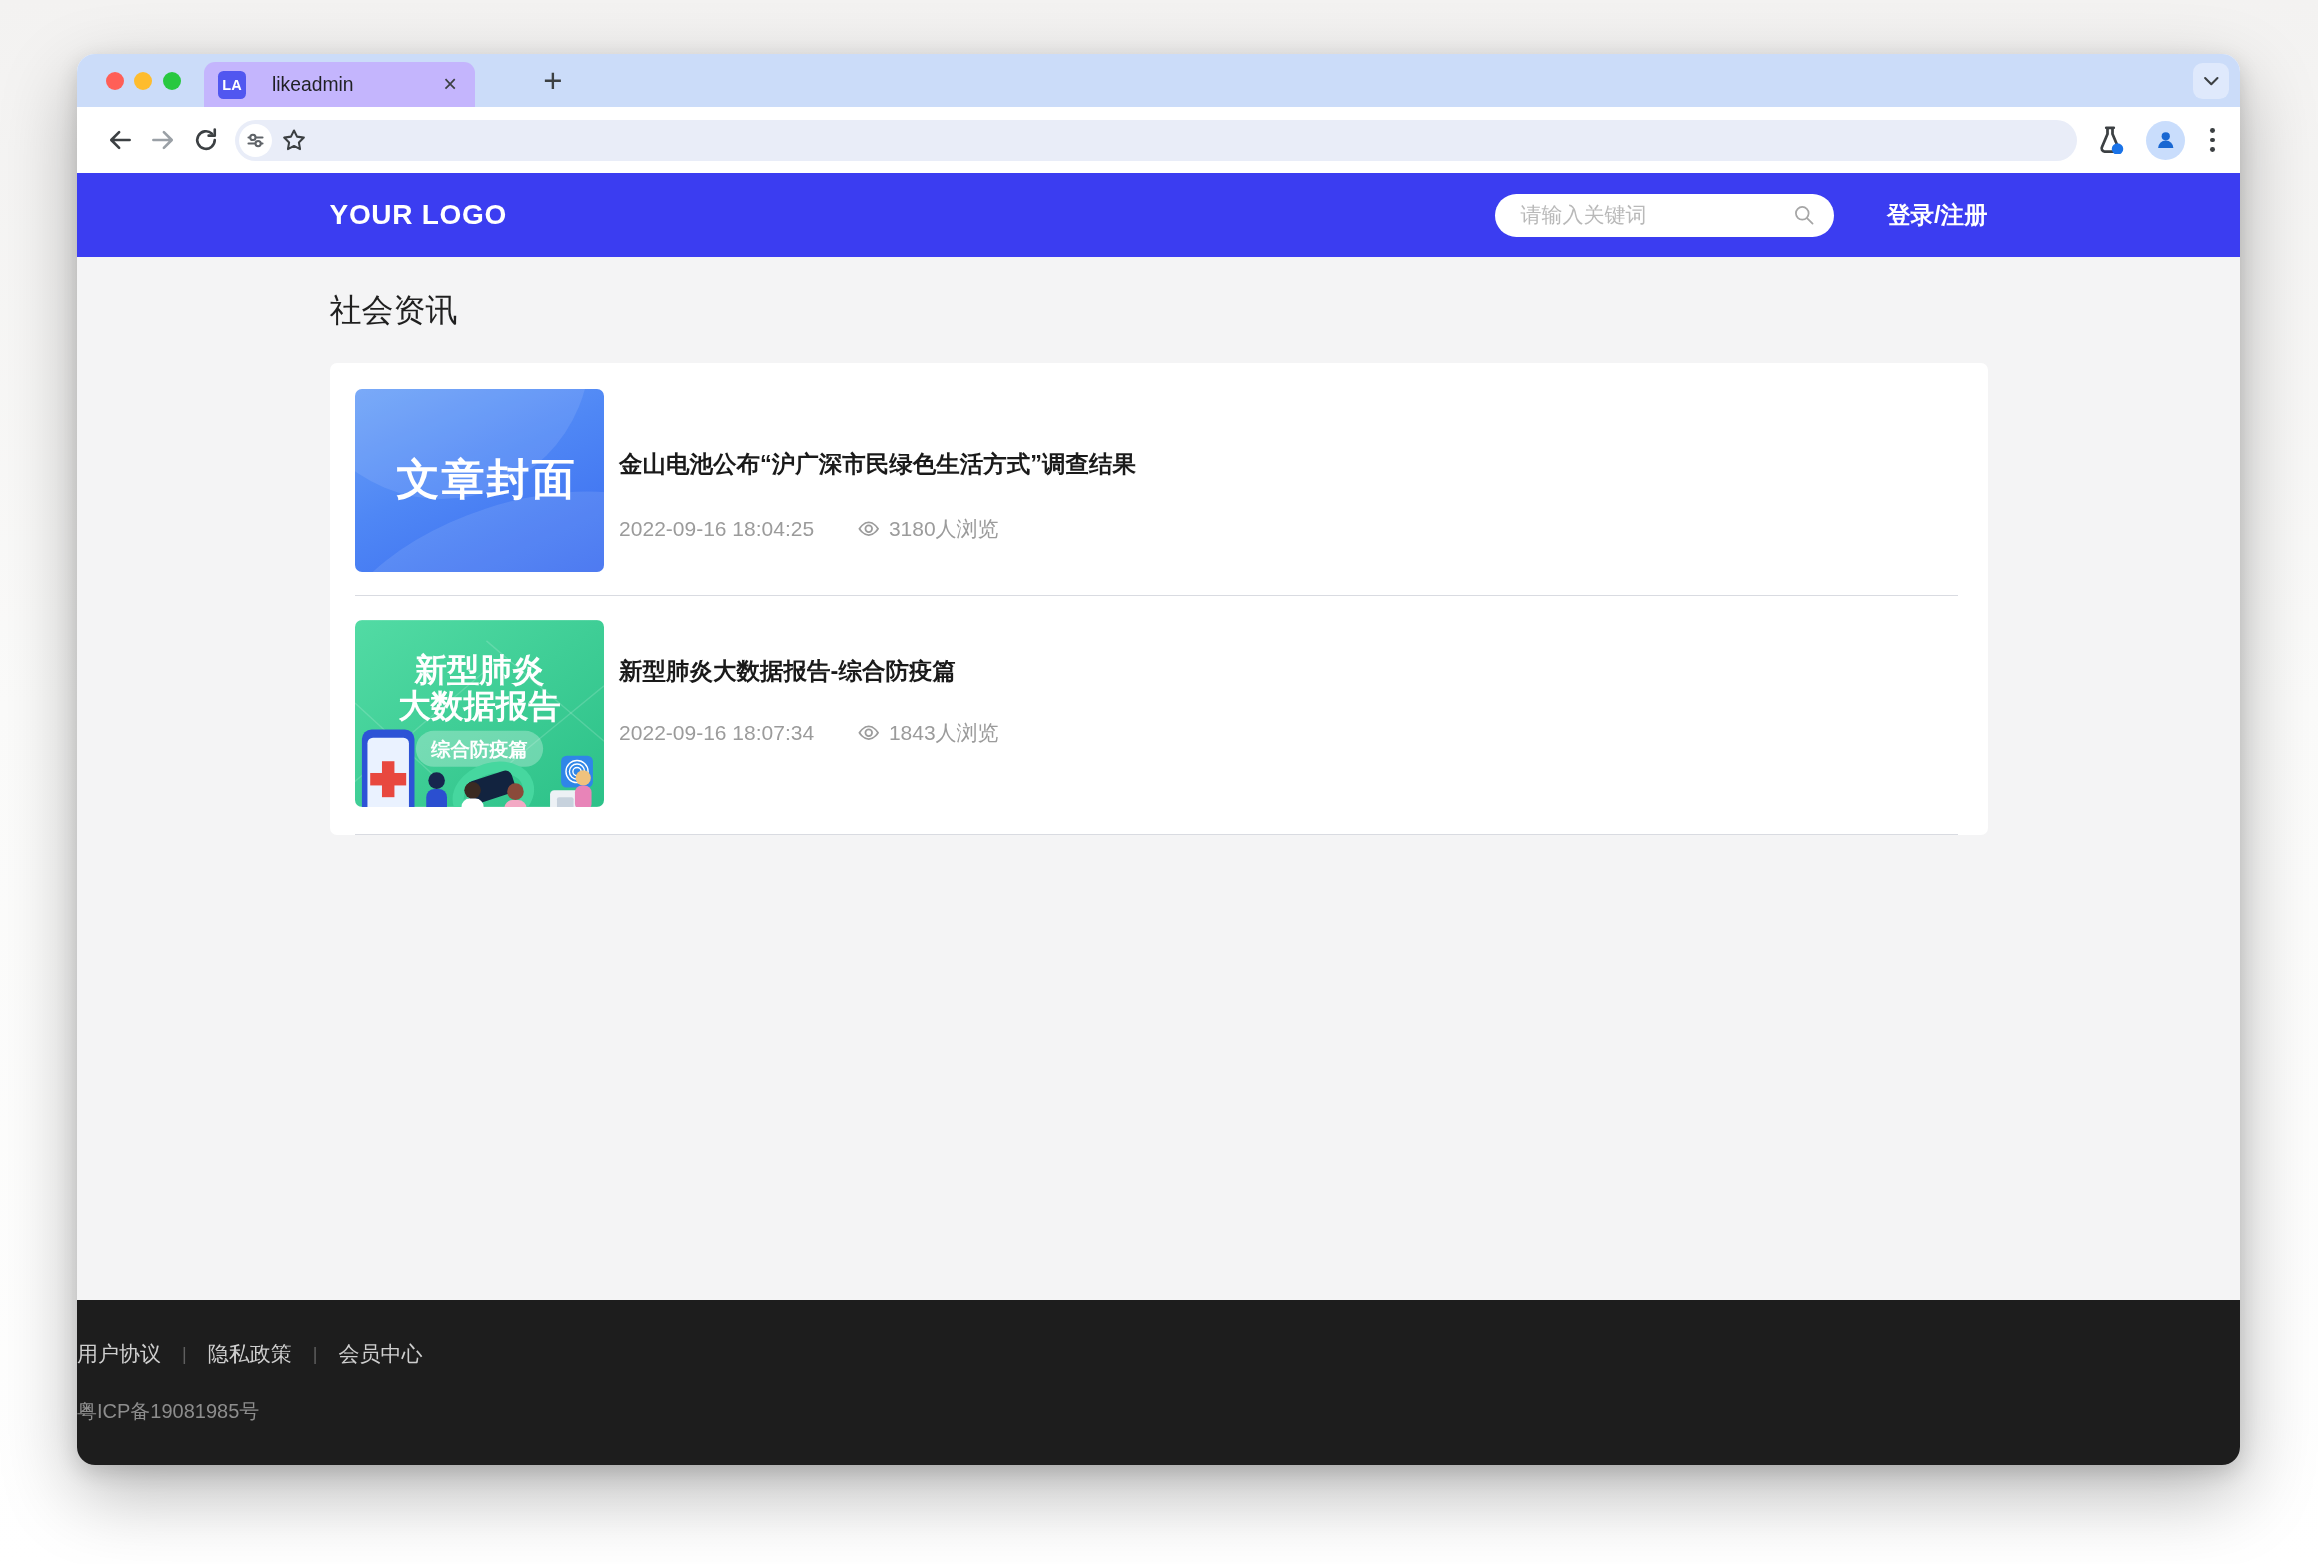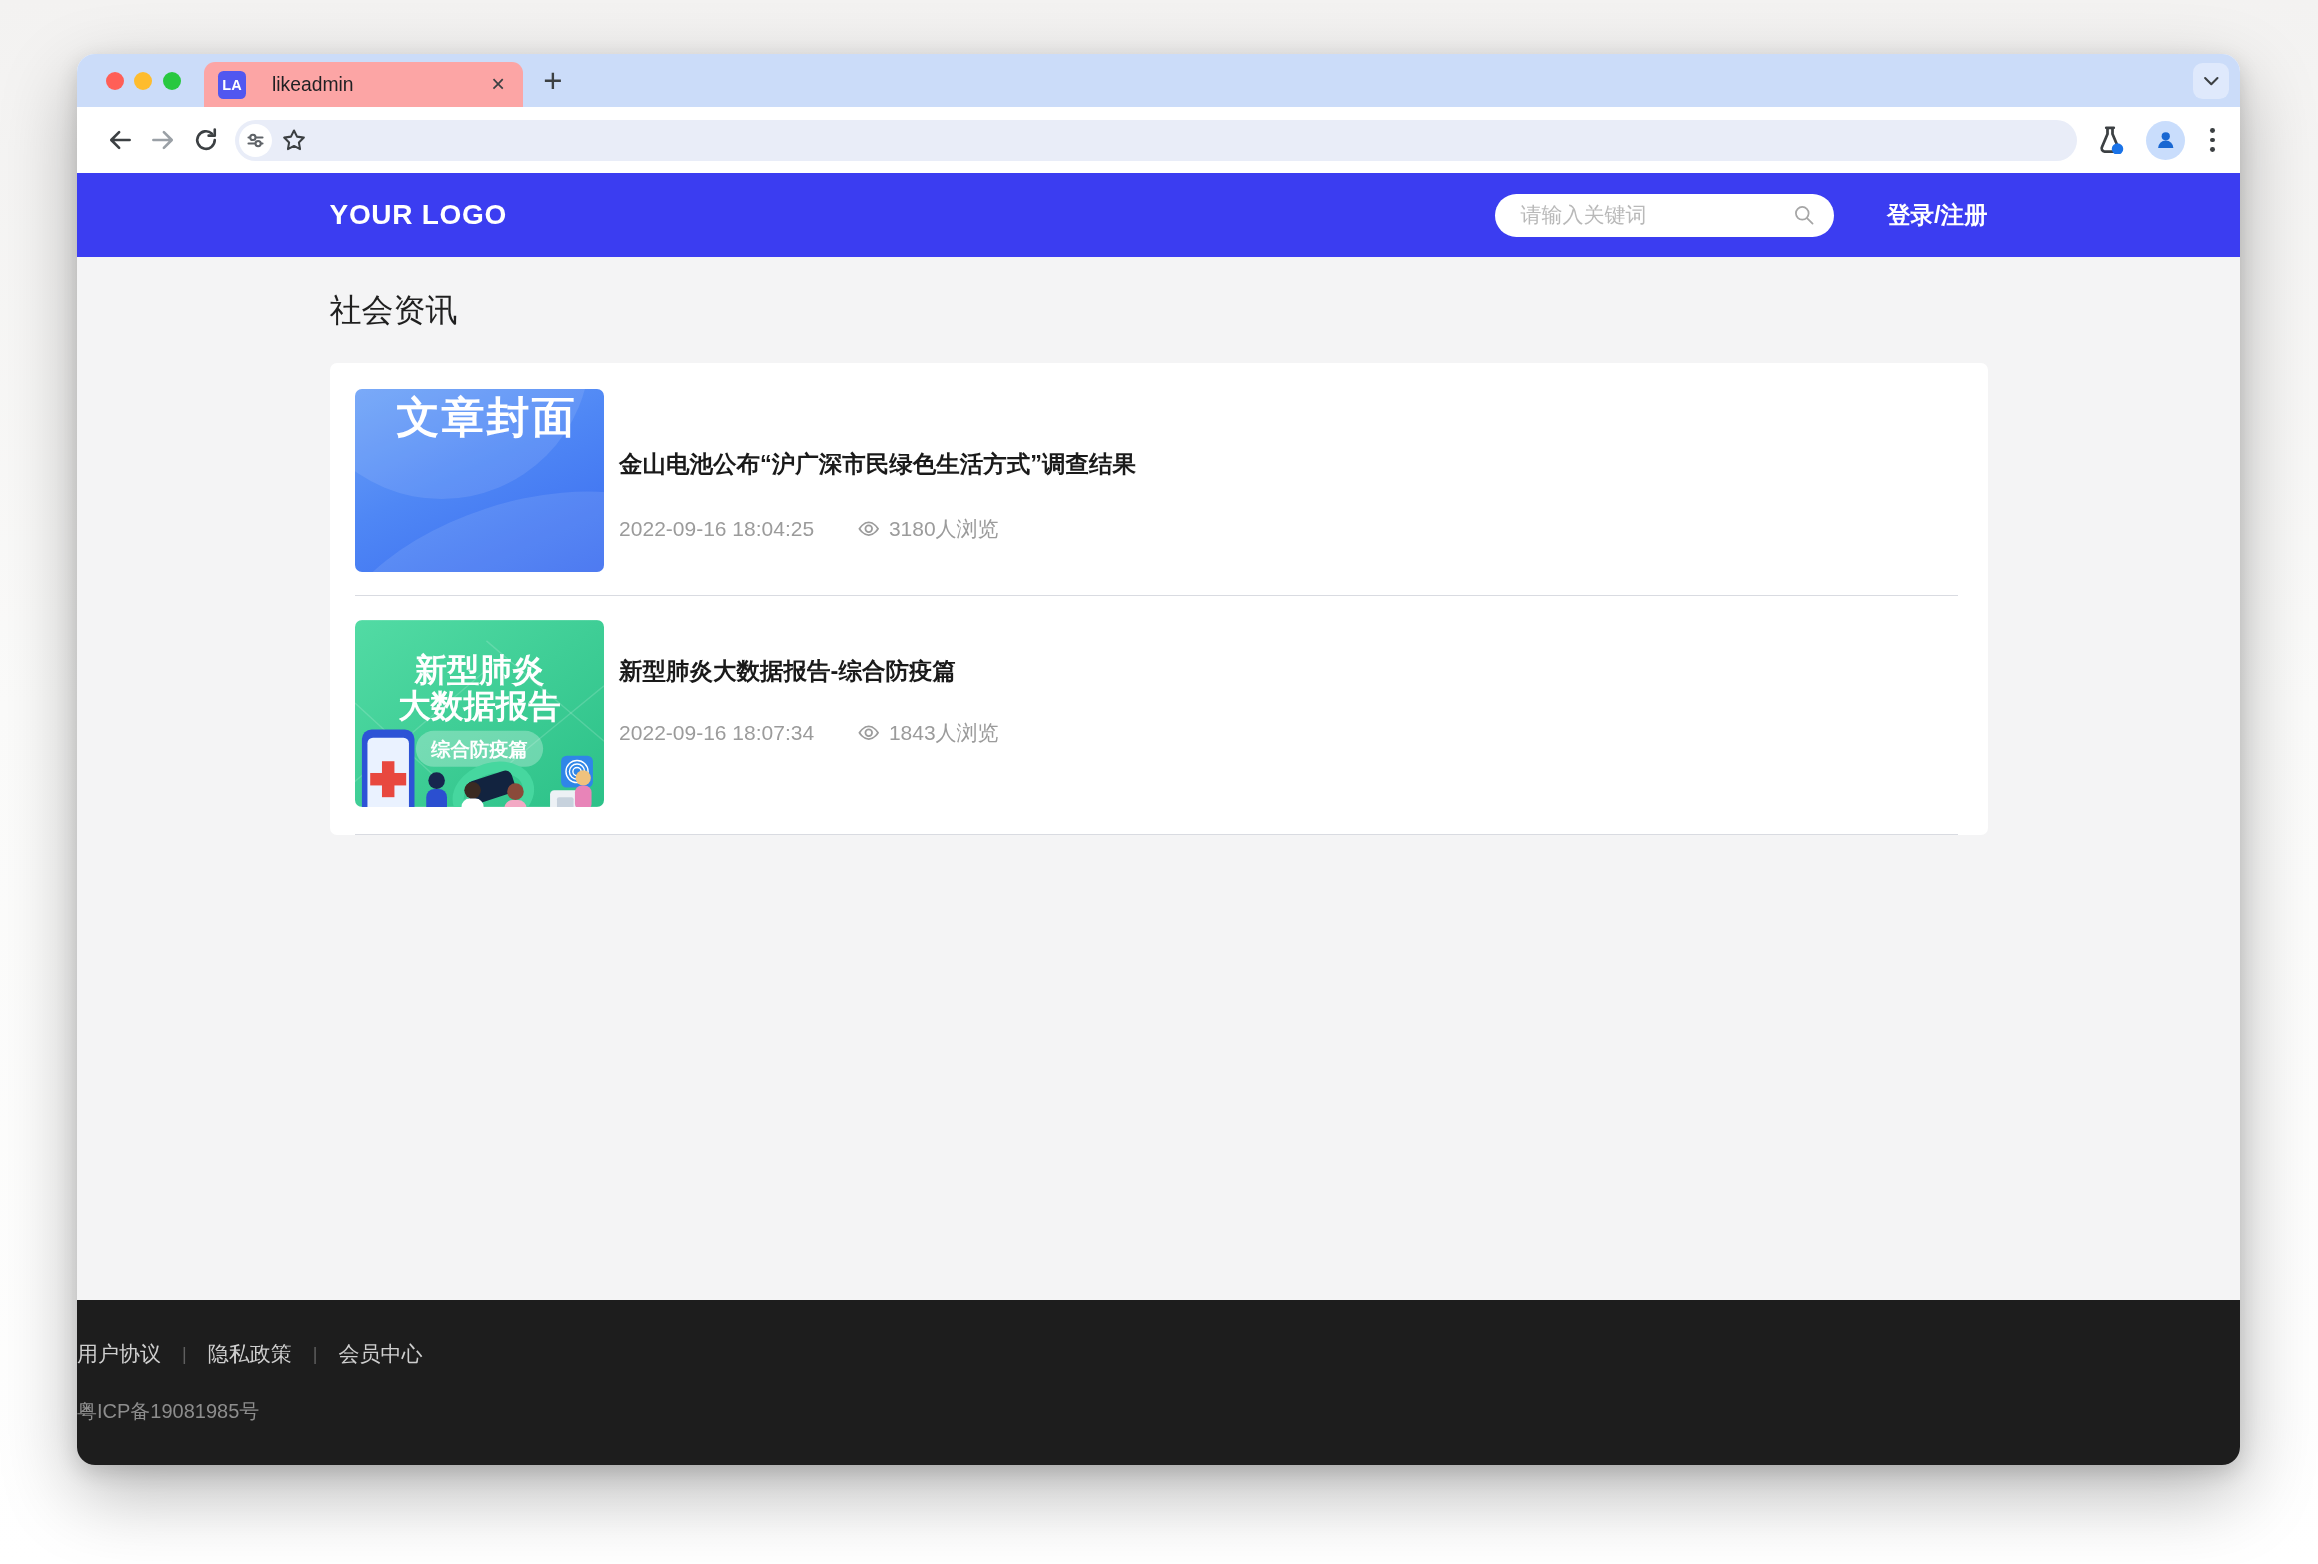--- a/index.html
+++ b/index.html
@@ -18,22 +18,22 @@
   }
 
   
   .tabstrip { height:53px; background:var(--tabstrip,#cbdcf9); position:relative; }
   .traffic { position:absolute; left:29px; top:18px; display:flex; gap:10.4px; }
   .traffic span { width:18px; height:18px; border-radius:50%; display:block; }
   .t-close { background:var(--traffic-red,#ff5f57); }
   .t-min   { background:var(--traffic-yellow,#febc2e); }
   .t-max   { background:var(--traffic-green,#28c840); }
   .tab {
-    position:absolute; left:127px; top:8.3px; width:319px; height:45px;
-    background:#fca5a5; border-radius:11px 11px 0 0;
+    position:absolute; left:127px; top:8.3px; width:271px; height:45px;
+    background:#c4b5fd; border-radius:11px 11px 0 0;
     display:flex; align-items:center; padding:0 14px;
   }
   .favicon {
     width:28px; height:28px; border-radius:5.5px; background:var(--favicon-bg,#5157f0);
     color:#fff; font-size:14.5px; font-weight:700;
     display:flex; align-items:center; justify-content:center; flex:none;
   }
   .tab-title { margin-left:26px; font-size:19.3px; color:#1f2023; flex:1; white-space:nowrap; overflow:hidden; }
   .tab-close { font-size:23.5px; color:#3c4043; line-height:1; padding:1.4px 4.1px; }
   .newtab {
@@ -88,21 +88,21 @@
 
   .content { flex:1; }
   .container { width:1658px; margin:0 auto; }
   .page-title { margin:32px 0 0; font-size:32px; font-weight:500; color:#1f1f1f; }
 
   .card { margin-top:30px; background:#fff; border-radius:7px; padding:25.6px 30px 0 25.6px; }
   .article { display:flex; cursor:pointer; }
   .thumb { width:249px; height:183px; border-radius:7px; flex:none; position:relative; overflow:hidden; }
   .thumb-blue {
     background:linear-gradient(155deg,var(--thumb1-from,#6ba1f8) 0%,#4f87f5 45%,var(--thumb1-to,#3a6cf0) 100%);
-    display:flex; align-items:flex-start; justify-content:center;padding-left:14px;
+    display:flex; align-items:center; justify-content:center;padding-left:14px;
   }
   .thumb-blue::before {
     content:""; position:absolute; width:297px; height:297px; border-radius:50%;
     background:rgba(255,255,255,.10); top:-187px; left:-62px;
   }
   .thumb-blue::after {
     content:""; position:absolute; width:401px; height:221px; border-radius:50%;
     background:rgba(255,255,255,.10); bottom:-152px; left:-35px; transform:rotate(-18deg);
   }
   .thumb-blue span { font-size:43px; font-weight:700; color:#fff; letter-spacing:2.1px; position:relative; z-index:1; }

